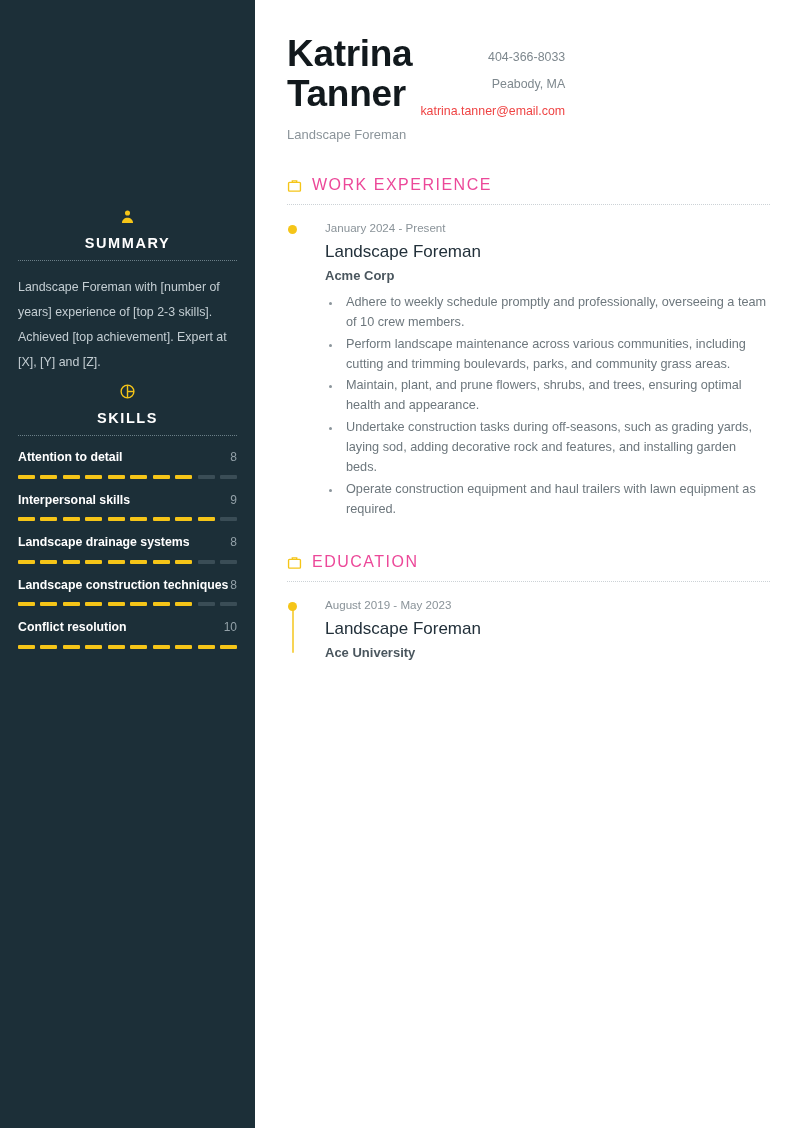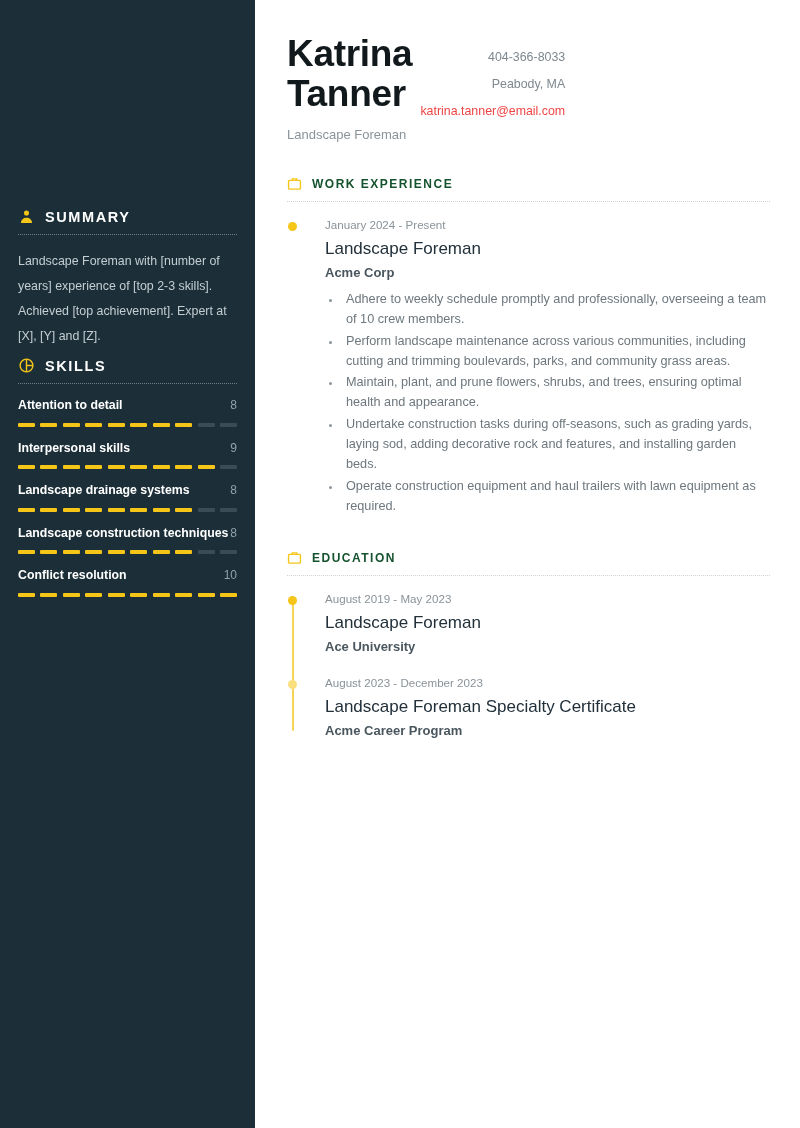--- a/index.html
+++ b/index.html
@@ -15,20 +15,21 @@
   .sidebar {
     width: 255px; min-width: 255px; height: 1128px;
     background: #1c2f38;
     padding: 0 18px;
     color: #ffffff;
   }
   .side-section { margin-top: 0; }
   .side-head {
     display: flex; align-items: center; gap: 10px;
     margin-top: 8px;
+    flex-direction: column;
   }
   .side-head-title {
     font-size: 14.5px; font-weight: 700; letter-spacing: 1.6px;
     color: #ffffff; text-transform: uppercase;
   }
   .side-divider {
     border-top: 1px dotted #6b7f88;
     margin: 9px 0 14px 0;
     height: 0;
   }
@@ -55,22 +56,22 @@
     line-height: 40px; letter-spacing: -0.3px; max-width: 250px;
   }
   .role { font-size: 13px; color: #8b949a; margin-top: 13px; }
   .contact { text-align: right; padding-top: 16px; }
   .contact div { font-size: 12.4px; color: #7e888e; margin-bottom: 13px; }
   .contact .email { color: #ef4444; }
 
   .section { margin-top: 34px; }
   .sec-head { display: flex; align-items: center; gap: 10px; }
   .sec-title {
-    font-size: 12px; font-weight: 700; letter-spacing: 1.5px;
-    color: #14532d; text-transform: uppercase;
+    font-size: 16px; font-weight: 400; letter-spacing: 1.5px;
+    color: #ec4899; text-transform: uppercase;
   }
   .sec-divider { border-top: 1px dotted #ccd2d6; margin: 10px 0 0 0; height: 0; }
 
   .timeline { position: relative; padding-left: 38px; margin-top: 16px; }
   .tl-line {
     position: absolute; left: 5px; top: 7px; bottom: 7px;
     width: 2px; background: #f7d455; border-radius: 2px;
   }
   .entry { position: relative; margin-bottom: 22px; }
   .entry:last-child { margin-bottom: 0; }
@@ -278,23 +279,17 @@
       </div>
       <div class="sec-divider"></div>
       <div class="timeline" id="edu-timeline">
         <div class="tl-line"></div>
       <div class="entry">
             <span class="dot"></span>
             <div class="ent-date">August 2019 - May 2023</div>
             <div class="ent-title">Landscape Foreman</div>
             <div class="ent-org">Ace University</div>
           </div>
-          <div class="entry">
-            <span class="dot pale"></span>
-            <div class="ent-date">August 2023 - December 2023</div>
-            <div class="ent-title">Landscape Foreman Specialty Certificate</div>
-            <div class="ent-org">Acme Career Program</div>
-          </div>
         </div>
     </section>
 
   </main>
 </div>
 
 </body></html>

